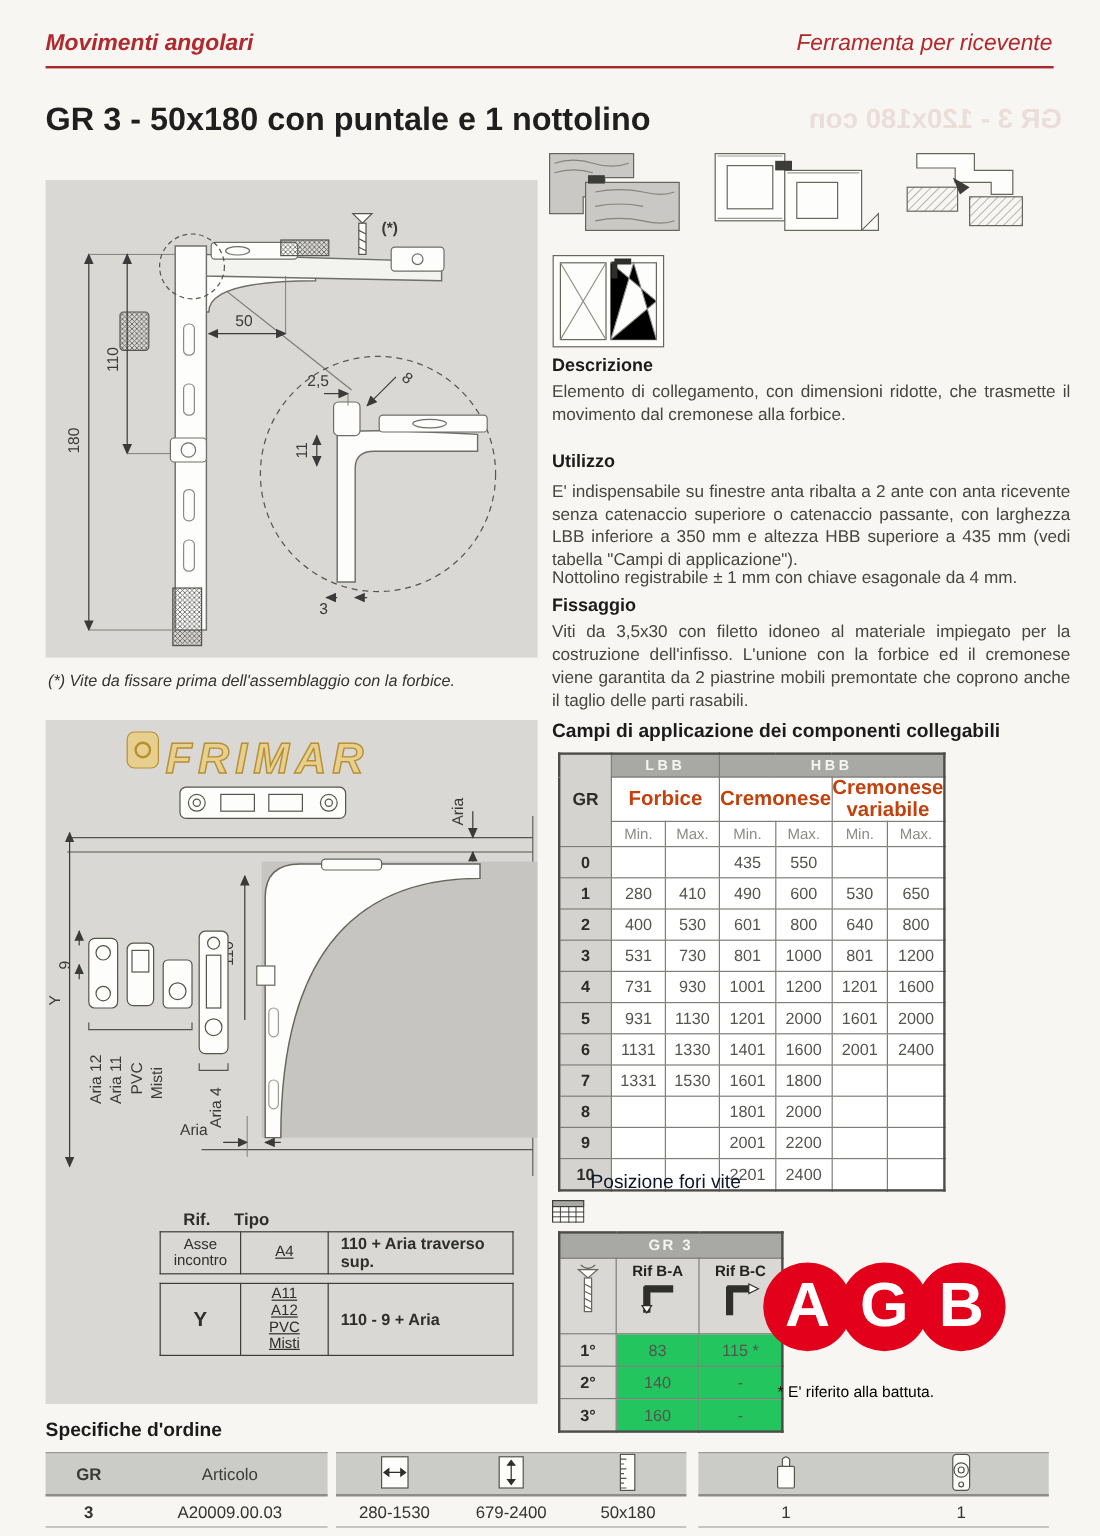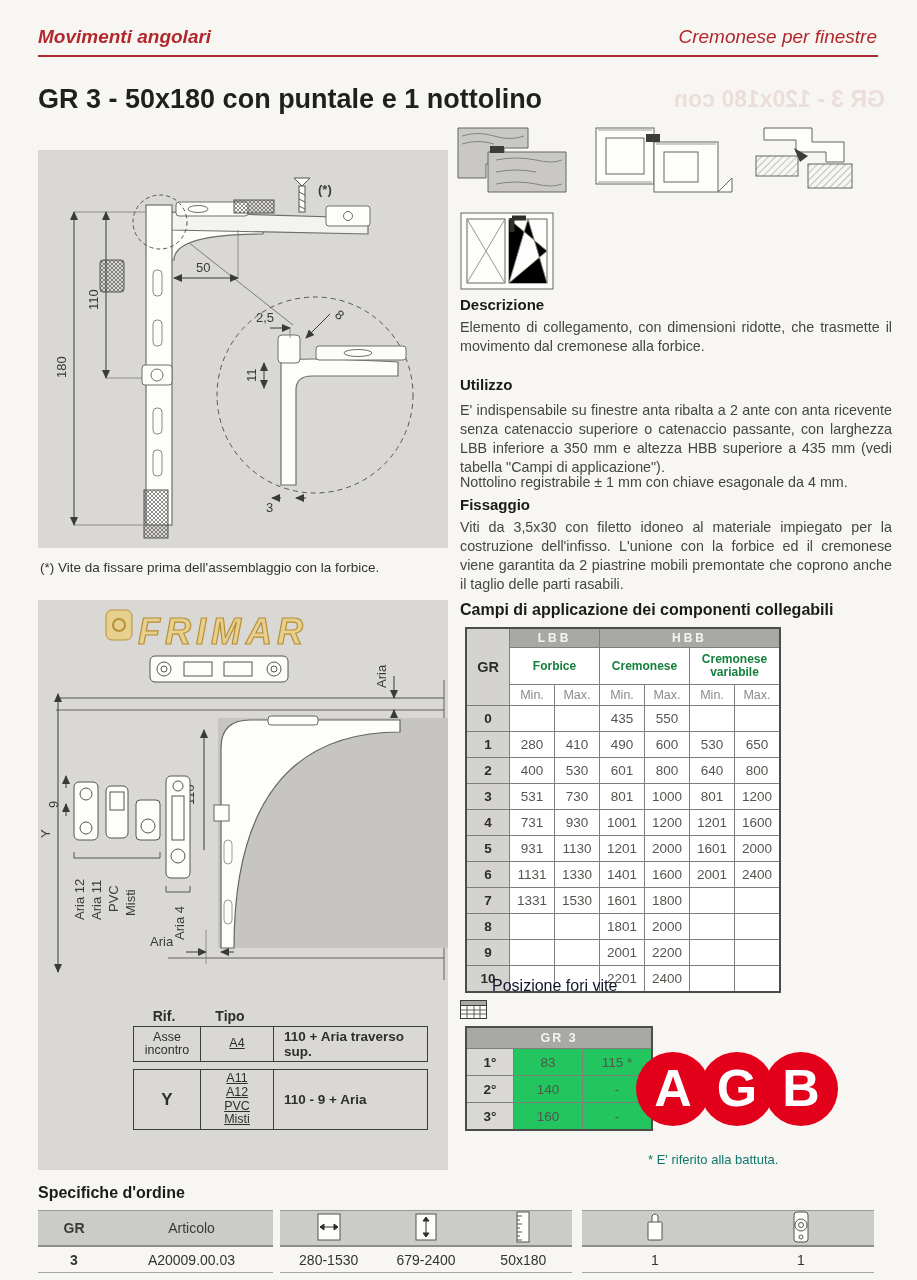--- a/index.html
+++ b/index.html
@@ -18,67 +18,67 @@
   .ghost-title{left:585px;top:86px;width:300px;font-size:23px;font-weight:bold;
     color:rgba(196,130,130,0.22);transform:scaleX(-1);white-space:nowrap;}
 
   .page-title{left:38px;top:84px;font-size:27px;color:#1f1f1f;font-weight:600;}
   .page-title b{font-weight:800;}
 
   
   .panel{background:#d9d8d4;}
   .panel1{left:38px;top:150px;width:410px;height:398px;}
   .panel2{left:38px;top:600px;width:410px;height:570px;}
-  .fine-note{left:40px;top:560px;font-size:13.5px;color:#33332f;}
+  .fine-note{left:40px;top:560px;font-size:13.5px;font-style:italic;color:#33332f;}
 
   svg text{font-family:"Liberation Sans","DejaVu Sans",sans-serif;}
   .dimtxt{font-size:13px;fill:#3a3a3a;}
   .watermark{font-size:36px;font-weight:800;font-style:italic;letter-spacing:5px;
      fill:#e7cf8e;stroke:#b78f34;stroke-width:1.2;}
 
   
   .pos-inc{left:133px;top:1008px;width:295px;font-size:12.5px;color:#2e2e2a;}
   .pos-inc .ttl{text-align:center;font-size:14.5px;letter-spacing:1px;color:#3a3a36;margin-bottom:8px;}
   .pos-head{display:flex;font-weight:bold;font-size:14px;margin-bottom:2px;}
   .pos-head .h1{width:62px;text-align:center;}
-  .pos-head .h2{width:70px;text-align:center;}
+  .pos-head .h2{width:70px;}
   .pos-tbl{border-collapse:collapse;width:100%;}
   .pos-tbl td{border:1.5px solid #3c3c38;padding:2px 4px;vertical-align:middle;}
   .pos-tbl .rif{width:58px;text-align:center;white-space:pre-line;line-height:1.05;}
   .pos-tbl .tipo{width:64px;text-align:center;white-space:pre-line;line-height:1.1;text-decoration:underline;}
   .pos-tbl .val{font-weight:bold;font-size:13.5px;padding-left:10px;}
   .pos-gap{height:7px;}
   .pos-y{font-size:17px;font-weight:bold;}
 
   
   .r-head{left:460px;font-size:15px;font-weight:bold;color:#1b1b1b;}
   .r-body{left:460px;width:432px;font-size:14.3px;line-height:1.33;color:#464640;text-align:justify;}
 
   .campi-title{left:460px;top:601px;font-size:16px;font-weight:bold;color:#1b1b1b;}
 
   
   .campi{left:465px;top:627px;border-collapse:collapse;background:#fff;}
   .campi th,.campi td{border:1px solid #7e7e7a;text-align:center;padding:0;}
   .campi{border:2px solid #4c4c48;}
   .campi .bar{background:#a8a8a4;color:#f4f4f2;font-size:12px;font-weight:bold;letter-spacing:3px;height:18px;}
   .campi .grhead{background:#d4d3cf;font-size:14.5px;font-weight:bold;color:#2c2c28;width:42px;}
-  .campi .sub{font-size:12px;font-weight:bold;color:#15803d;height:36px;width:44px;line-height:1.05;}
+  .campi .sub{font-size:17px;font-weight:bold;color:#c2410c;height:36px;width:44px;line-height:1.05;}
   .campi .mm{font-size:12.5px;color:#8b8b87;height:20px;}
   .campi tbody th{background:#d4d3cf;font-size:13.5px;font-weight:bold;color:#2c2c28;height:25px;}
   .campi tbody td{font-size:13.5px;color:#55554f;width:44px;}
 
   
   .fori-head{left:492px;top:977px;font-size:16px;font-weight:normal;color:#0f172a;}
   .fori{left:465px;top:1026px;border-collapse:collapse;border:2px solid #4c4c48;}
   .fori th,.fori td{border:1px solid #7e7e7a;text-align:center;}
   .fori .bar{background:#a8a8a4;color:#f4f4f2;font-size:12.5px;font-weight:bold;letter-spacing:2px;height:18px;}
   .fori .iconrow td{background:#d9d8d4;height:58px;font-size:12.5px;font-weight:bold;color:#222;vertical-align:top;padding-top:3px;}
   .fori .n{background:#d9d8d4;font-weight:bold;font-size:13.5px;color:#2c2c28;width:44px;height:24px;}
   .fori td.v{background:#22c55e;font-size:13.5px;color:#55554f;width:66px;}
-  .fori-note{left:648px;top:1152px;font-size:13px;color:#0f766e;}
+  .fori-note{left:648px;top:1152px;font-size:13px;color:#000000;}
 
   
   .agb{left:636px;top:1046px;width:245px;height:88px;}
   .agb .c{position:absolute;top:6px;width:74px;height:74px;border-radius:50%;background:#e2001a;
      color:#fff;font-weight:800;font-size:52px;text-align:center;line-height:72px;}
 
   
   .ord-title{left:38px;top:1184px;font-size:16px;font-weight:bold;color:#1b1b1b;}
   .ordtbl{position:absolute;top:1210px;}
   .ordtbl .hd{display:flex;align-items:center;background:#cbcbc7;height:34px;
@@ -88,21 +88,21 @@
   .ordtbl .lbl{font-size:14px;color:#3a3a36;}
   .o1{left:38px;width:235px;}
   .o2{left:280px;width:292px;}
   .o3{left:582px;width:292px;}
   .bold{font-weight:bold;}
 </style>
 </head>
 <body>
 
 <div class="abs hdr-left">Movimenti angolari</div>
-<div class="abs hdr-right">Cremonese per finestre</div>
+<div class="abs hdr-right">Ferramenta per ricevente</div>
 <div class="abs hdr-rule"></div>
 <div class="abs ghost-title">GR 3 - 120x180 con</div>
 
 <div class="abs page-title"><b>GR 3</b><span> - 50x180 con puntale e 1 nottolino</span></div>
 
 <div class="abs panel panel1">
 <svg width="410" height="398" viewBox="0 0 410 398">
   <defs>
     <marker id="ah" markerWidth="9" markerHeight="8" refX="8" refY="4" orient="auto-start-reverse">
       <path d="M0,0 L9,4 L0,8 z" fill="#3a3a3a"></path>
@@ -477,20 +477,44 @@
     <path d="M0,10 h27 M0,14 h27 M7,5 v14 M14,5 v14 M20,5 v14" stroke="#3c3c38" stroke-width="0.8"></path>
   </svg>
 </div>
 <div class="abs fori-head">Posizione fori vite</div>
 
 <table class="abs fori">
   <tbody>
       <tr>
         <th class="bar" colspan="3">GR 3</th>
       </tr>
+  <tr class="iconrow">
+    <td style="width:44px;">
+      <svg width="20" height="48" viewBox="0 0 20 48">
+        <path d="M2,6 L18,6 L10,13 Z" fill="#fdfdfb" stroke="#66665f"></path>
+        <path d="M4,2 Q10,8 16,2" fill="none" stroke="#66665f"></path>
+        <rect x="7" y="13" width="6" height="28" fill="#fdfdfb" stroke="#66665f"></rect>
+        <path d="M7,18 l6,3 M7,24 l6,3 M7,30 l6,3 M7,36 l6,3" stroke="#66665f" stroke-width="1"></path>
+      </svg>
+    </td>
+    <td style="width:66px;">
+      <span>Rif B-A</span><br>
+      <svg width="34" height="34" viewBox="0 0 34 34">
+        <path d="M6,8 L30,8 M8,6 L8,28" stroke="#2e2e2a" stroke-width="6"></path>
+        <path d="M8,28 L4,22 L12,22 Z" fill="#fdfdfb" stroke="#2e2e2a" stroke-width="1"></path>
+      </svg>
+    </td>
+    <td style="width:66px;">
+      <span>Rif B-C</span><br>
+      <svg width="34" height="34" viewBox="0 0 34 34">
+        <path d="M6,8 L26,8 M8,6 L8,30" stroke="#2e2e2a" stroke-width="6"></path>
+        <path d="M24,4 L32,8 L24,12 Z" fill="#fdfdfb" stroke="#2e2e2a" stroke-width="1"></path>
+      </svg>
+    </td>
+  </tr>
   <tr>
     <td class="n">1°</td>
     <td class="v">83</td>
     <td class="v">115 *</td>
   </tr>
   <tr>
     <td class="n">2°</td>
     <td class="v">140</td>
     <td class="v">-</td>
   </tr>

